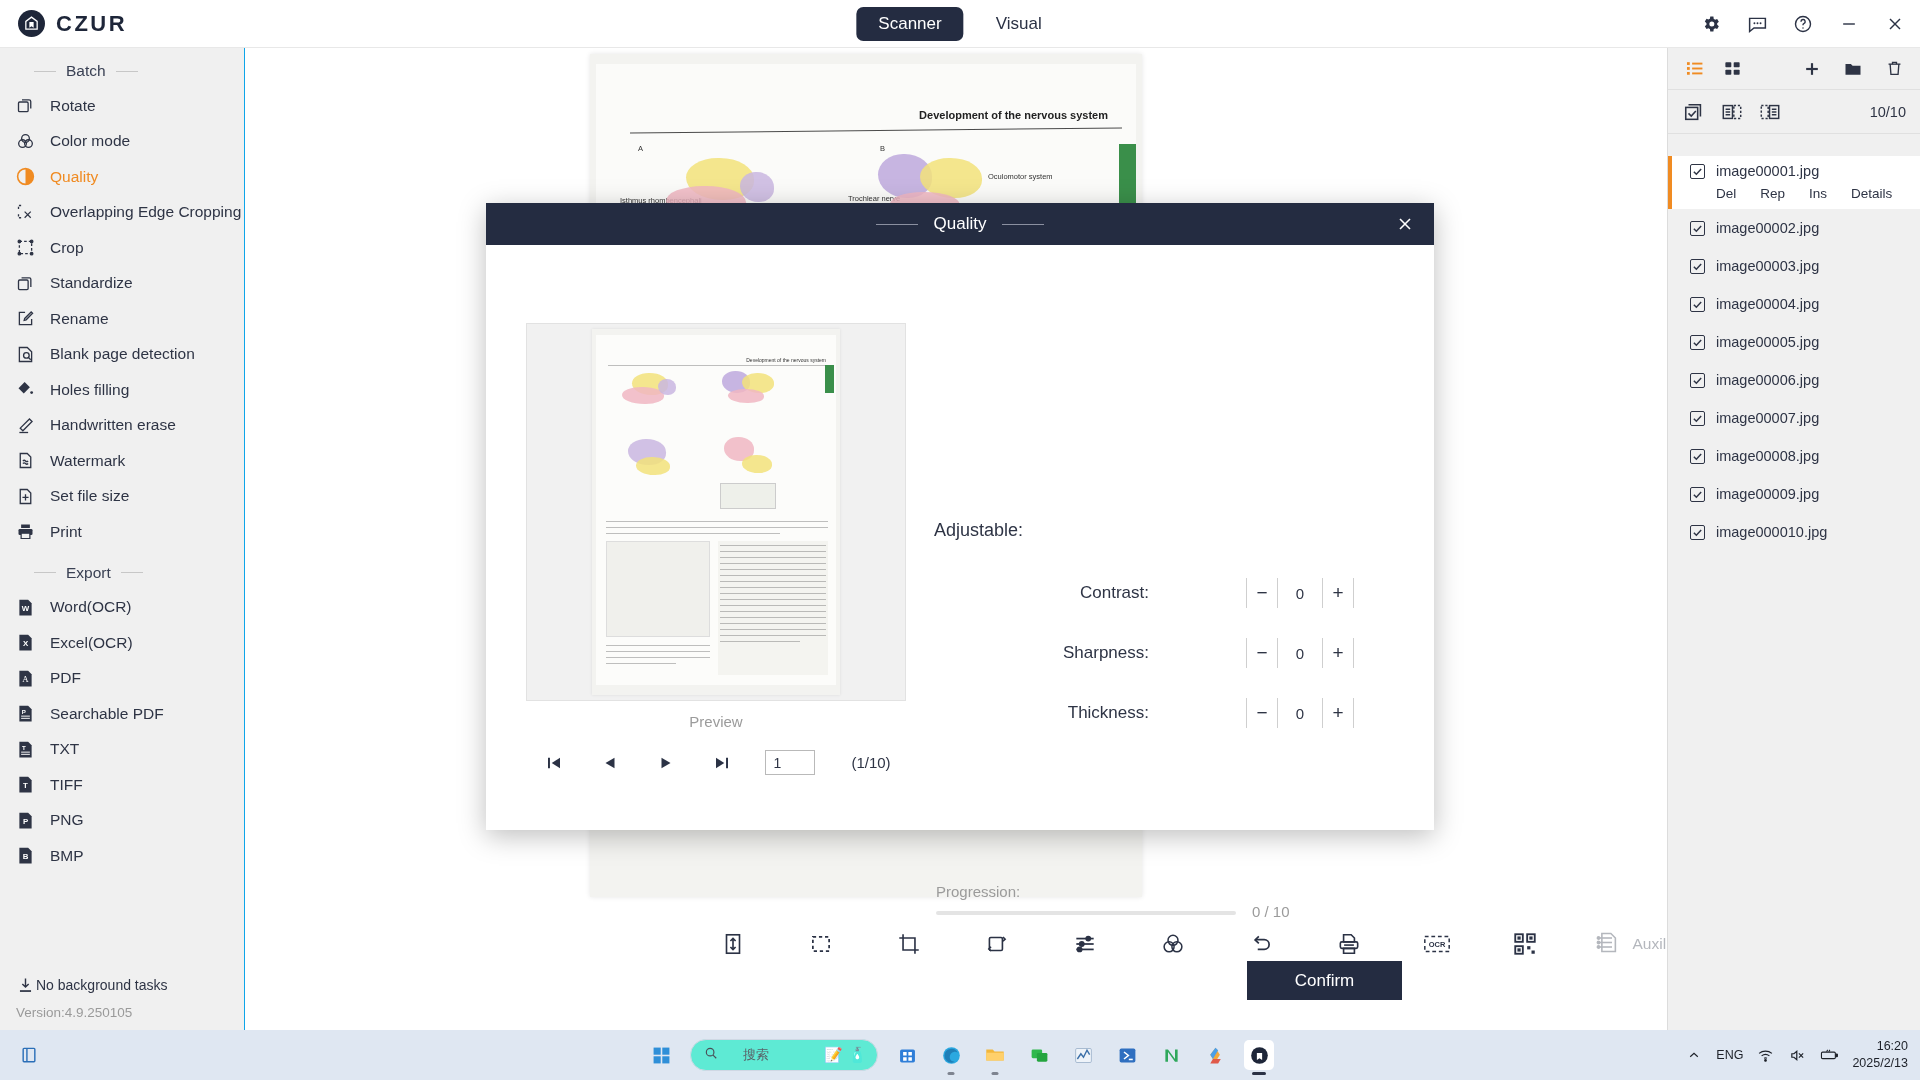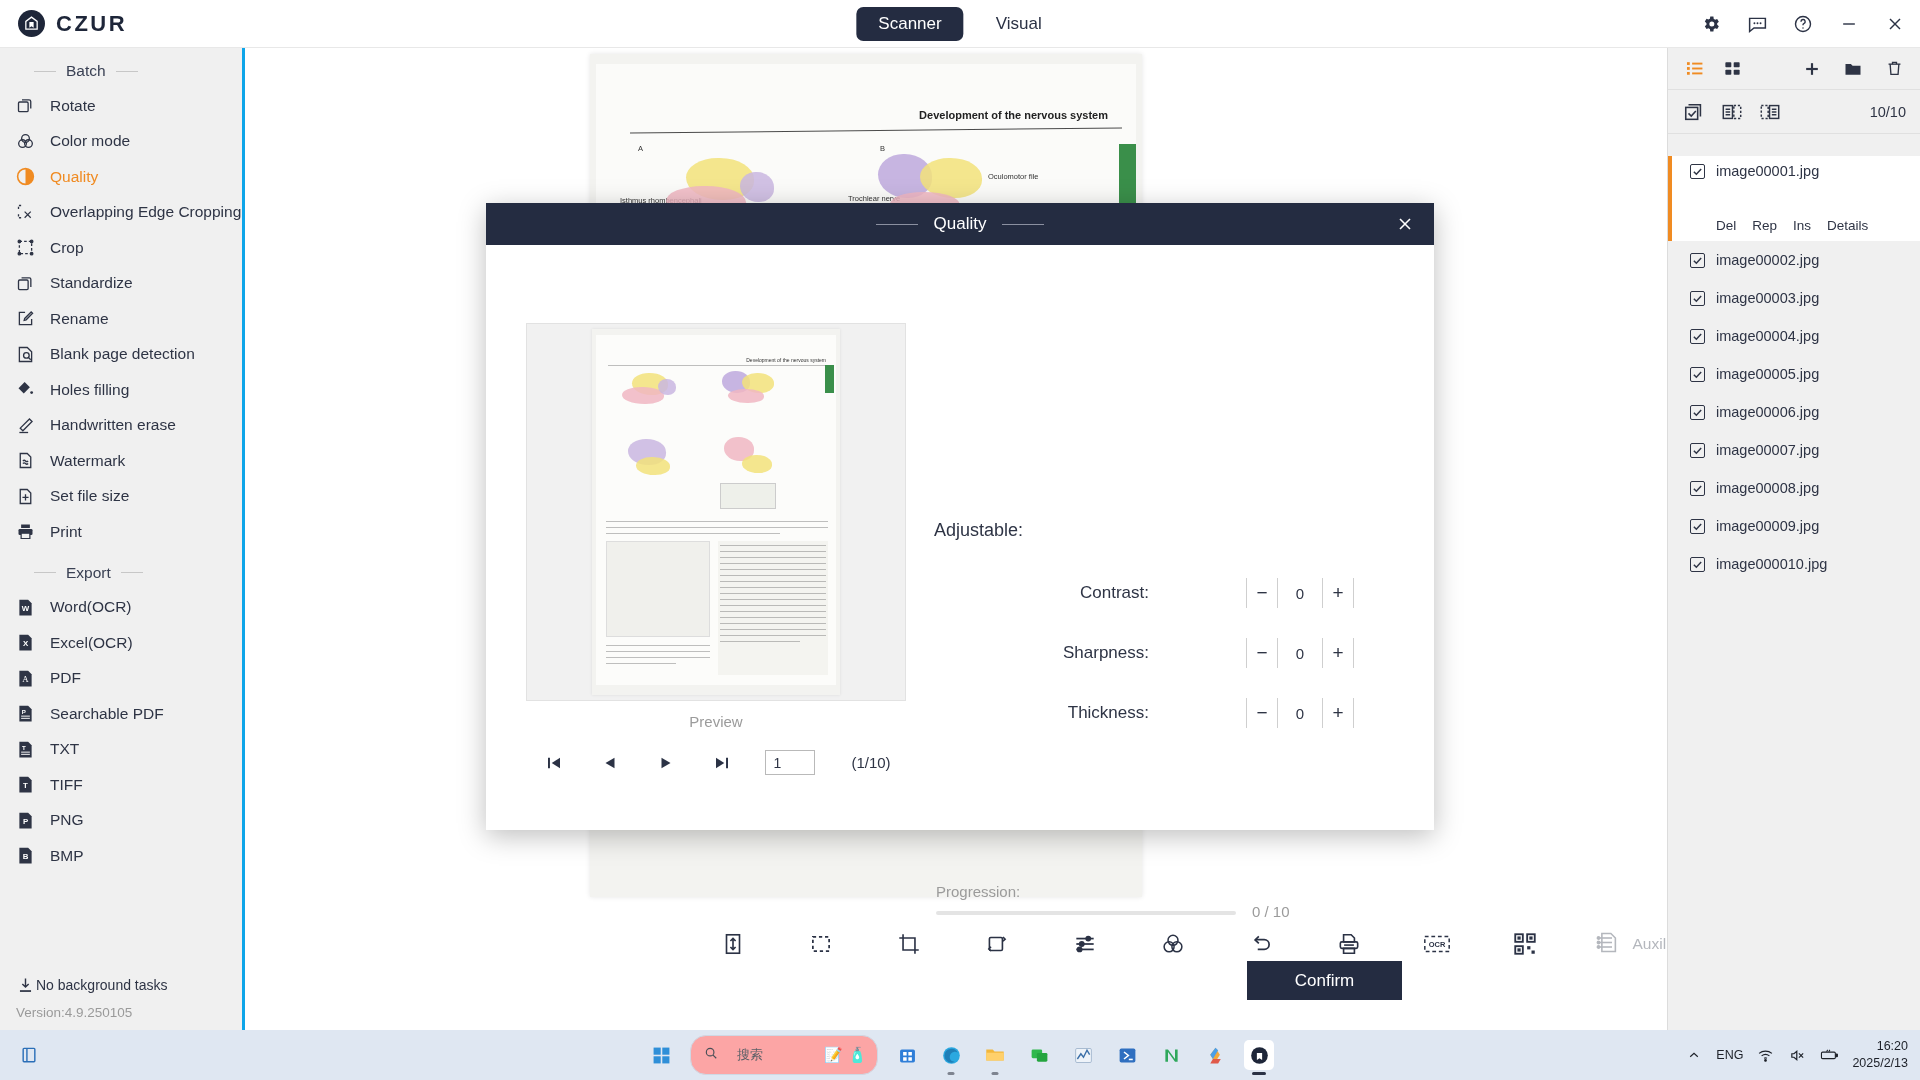--- a/index.html
+++ b/index.html
@@ -45,21 +45,21 @@
   .winctrls {
     position: absolute; right: 14px; top: 0; height: 48px;
     display: flex; align-items: center; gap: 24px;
   }
   .winctrl { width: 22px; height: 22px; display: flex; align-items: center; justify-content: center; cursor: pointer; }
 
   
   .sidebar {
     position: absolute; left: 0; top: 48px; width: 245px; height: 982px;
     background: #f0f0f0;
-    border-right: 3px solid #0ea5e9;
+    border-right: 1px solid #0ea5e9;
   }
   .side-sep {
     display: flex; align-items: center; gap: 10px;
     padding: 0 0 0 34px; height: 34px; margin-top: 6px;
   }
   .side-sep .dash { width: 22px; height: 1px; background: #c7c7c7; }
   .side-sep .txt { font-size: 15.5px; color: #3a4154; }
   .side-item {
     display: flex; align-items: center; gap: 13px;
     height: 35.5px; padding-left: 14px; cursor: pointer;
@@ -141,21 +141,21 @@
   .rp-item.sel { background: #ffffff; }
   .rp-item.sel::before {
     content: ""; position: absolute; left: 0; top: 0; bottom: 0; width: 4px; background: #f08b22;
   }
   .rp-item-main { display: flex; align-items: center; gap: 11px; }
   .rp-chk {
     width: 15px; height: 15px; border: 1.6px solid #2e3445; border-radius: 2px;
     display: flex; align-items: center; justify-content: center; flex: 0 0 15px;
   }
   .rp-name { font-size: 14.5px; color: #2e3445; }
-  .rp-actions { display: flex; gap: 16px; padding: 7px 0 1px 26px; margin-top: 32px; }
+  .rp-actions { display: flex; gap: 24px; padding: 7px 0 1px 26px; }
   .rp-act { font-size: 13.5px; color: #2e3445; cursor: pointer; }
   .scan-wrap {
     position: absolute; bottom: 22px; left: 0; width: 253px;
     display: flex; flex-direction: column; align-items: center; gap: 10px;
     cursor: pointer;
   }
   .scan-circle {
     width: 62px; height: 62px; border-radius: 50%; background: #2b3348;
     display: flex; align-items: center; justify-content: center;
   }
@@ -238,22 +238,22 @@
   .taskbar {
     position: absolute; left: 0; bottom: 0; width: 1920px; height: 50px;
     background: #dfe7f2; display: flex; align-items: center;
   }
   .tb-left { position: absolute; left: 14px; display: flex; align-items: center; }
   .tb-center {
     position: absolute; left: 50%; transform: translateX(-50%);
     display: flex; align-items: center; gap: 14px;
   }
   .tb-search {
-    width: 188px; height: 40px; border-radius: 16px; background: #fca5a5;
-    border: 1px solid #cfd8e4; display: flex; align-items: center; gap: 19px;
+    width: 188px; height: 32px; border-radius: 16px; background: #5eead4;
+    border: 1px solid #cfd8e4; display: flex; align-items: center; gap: 25px;
     padding: 0 10px 0 13px; position: relative;
   }
   .tb-search .ph { font-size: 13px; color: #5a5f66; }
   .tb-app {
     width: 30px; height: 30px; border-radius: 5px;
     display: flex; align-items: center; justify-content: center; position: relative;
     cursor: pointer;
   }
   .tb-app.act { background: #ffffff; }
   .tb-dot {
@@ -574,21 +574,21 @@
 
   <div class="canvas">
     <div class="page-shot">
       <div class="page-inner">
         <div class="page-white"></div>
         <div class="shot-title">Development of the nervous system</div>
         <div class="shot-rule"></div>
         <div class="shot-lbl" style="left:48px;top:90px;">A</div>
         <div class="shot-lbl" style="left:290px;top:90px;">B</div>
         <div class="shot-lbl" style="left:30px;top:142px;">Isthmus rhombencephali</div>
-        <div class="shot-lbl" style="left:398px;top:118px;">Oculomotor file</div>
+        <div class="shot-lbl" style="left:398px;top:118px;">Oculomotor system</div>
         <div class="shot-lbl" style="left:258px;top:140px;">Trochlear nerve</div>
         <div class="blob" style="left:96px;top:104px;width:68px;height:42px;background:#f2e27a;"></div>
         <div class="blob" style="left:76px;top:132px;width:80px;height:32px;background:#f0b6c2;"></div>
         <div class="blob" style="left:150px;top:118px;width:34px;height:30px;background:#c9b6e0;"></div>
         <div class="blob" style="left:288px;top:100px;width:54px;height:44px;background:#bda8dd;"></div>
         <div class="blob" style="left:330px;top:104px;width:62px;height:40px;background:#f2e27a;"></div>
         <div class="blob" style="left:300px;top:138px;width:70px;height:26px;background:#f0b6c2;"></div>
         <div class="shot-greenbox"></div>
       </div>
     </div>

